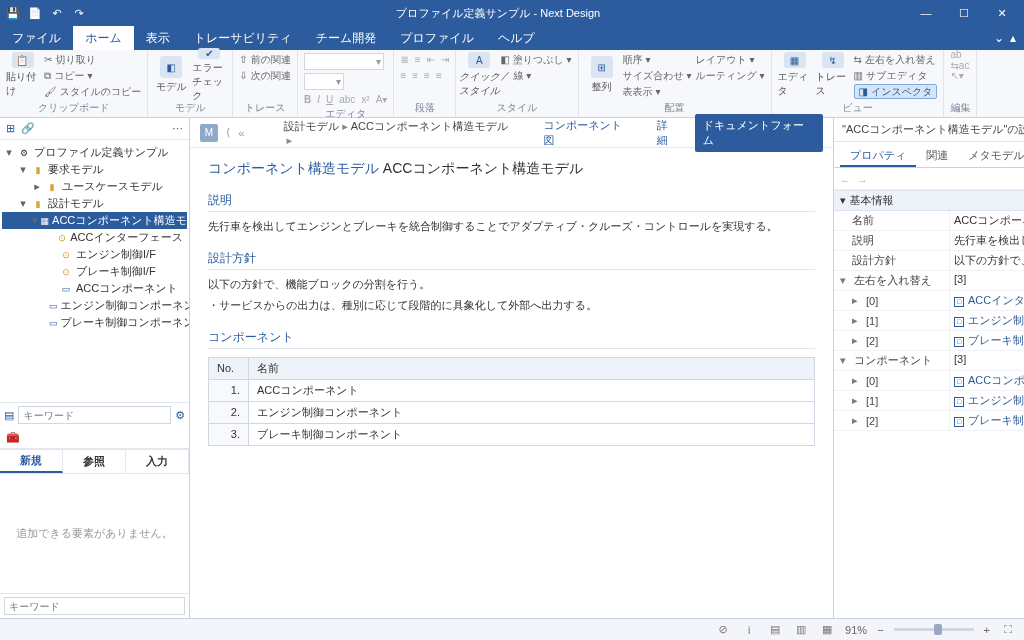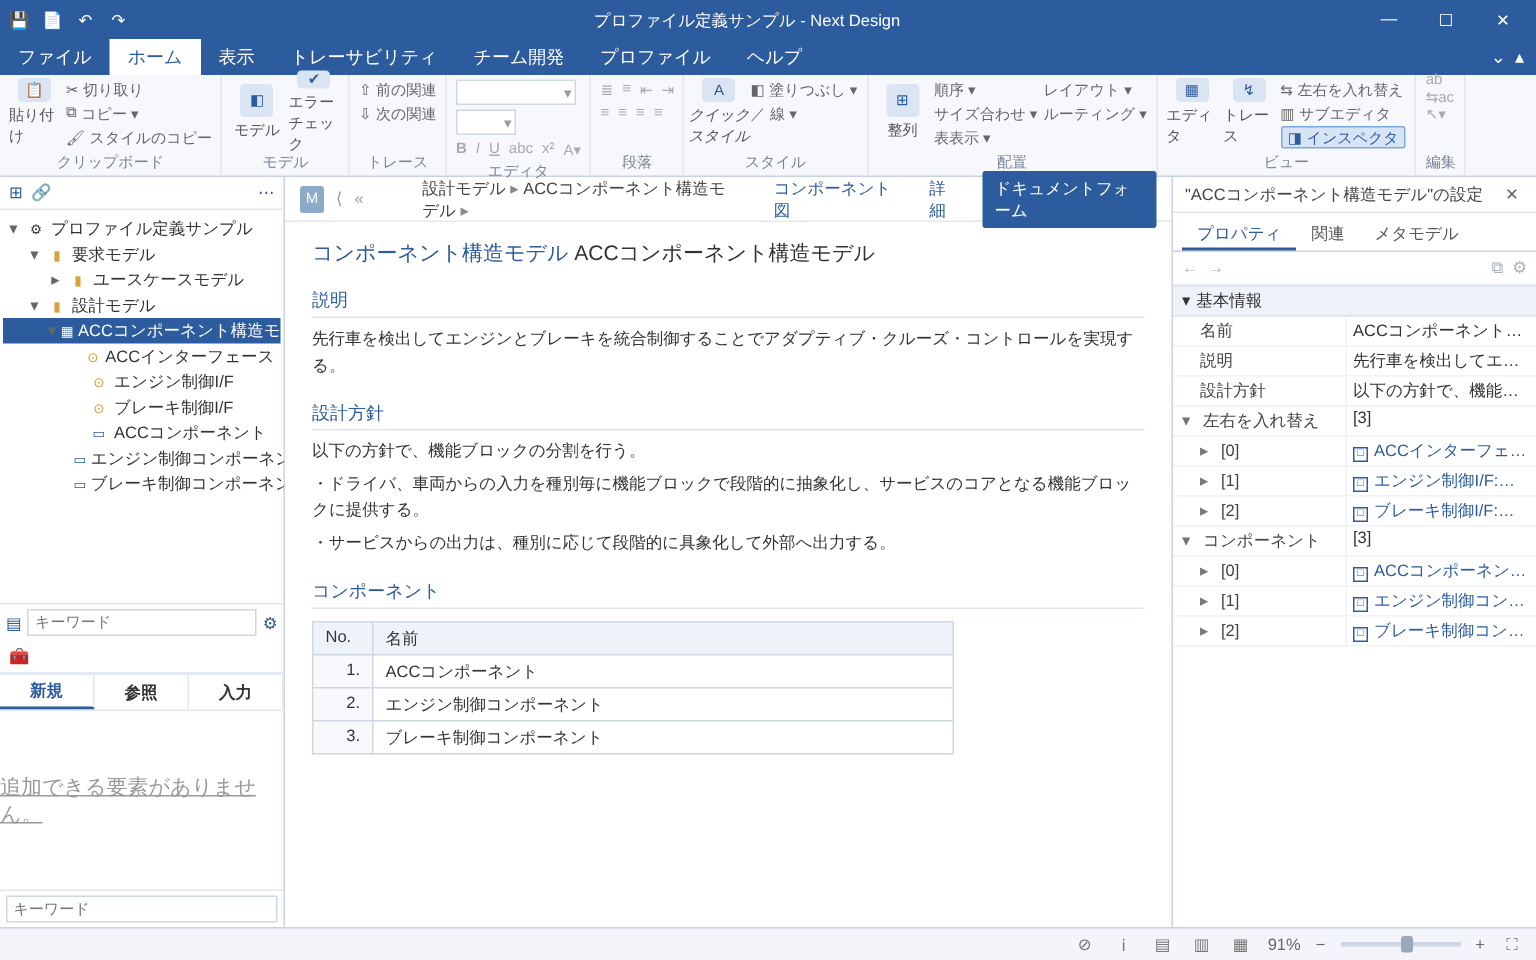--- a/index.html
+++ b/index.html
@@ -46,37 +46,37 @@
 .tnode .twisty { width: 10px; text-align: center; color: #666; }
 .tnode .ticon { width: 14px; height: 12px; display:inline-flex;align-items:center;justify-content:center; font-size:9px;}
 .tnode.selected { background: #2c5c9e; color: #fff; }
 .indent0{padding-left:2px;}.indent1{padding-left:16px;}.indent2{padding-left:30px;}.indent3{padding-left:44px;}
 .ic-folder{color:#d7a23a;}.ic-port{color:#d19a2f;}.ic-comp{color:#2c5c9e;}
 .kwbox{border-top:1px solid #e3e7f0;padding:3px 4px;display:flex;gap:4px;align-items:center;}
 .kwbox input{flex:1;border:1px solid #d0d6e2;height:18px;font-size:10px;padding:0 4px;color:#999;}
 .lefttabs{border-top:1px solid #e3e7f0;display:flex;height:24px;font-weight:bold;}
 .lefttabs span{flex:1;display:flex;align-items:center;justify-content:center;font-size:11px;border-right:1px solid #e3e7f0;cursor:pointer;}
 .lefttabs span.active{border-bottom:2px solid #2c5c9e;color:#2c5c9e;}
-.leftnote{flex:0 0 120px;display:flex;align-items:center;justify-content:center;color:#999;font-size:14px;border-top:1px solid #e3e7f0;text-decoration:underline;}
+.leftnote{flex:0 0 120px;display:flex;align-items:center;justify-content:center;color:#999;font-size:11px;border-top:1px solid #e3e7f0;}
 
 
 .dochdr{height:30px;border-bottom:1px solid #e3e7f0;display:flex;align-items:center;padding:0 10px;gap:8px;}
 .dochdr .badge{width:18px;height:18px;background:#8ea9c9;color:#fff;display:flex;align-items:center;justify-content:center;border-radius:2px;font-size:10px;}
 .dochdr .crumb{font-size:11px;color:#444;margin-left:31px;}
 .dochdr .crumbsep{color:#888;margin:0 3px;}
 .dochdr .spacer{flex:1;}
 .dochdr .viewbtn{font-size:11px;color:#2c5c9e;padding:4px 8px;cursor:pointer;}
 .dochdr .viewbtn.active{background:#2c5c9e;color:#fff;border-radius:2px;}
 .docbody{flex:1;overflow:auto;padding:12px 18px;}
 .docbody h2{font-size:14px;color:#2c5c9e;font-weight:normal;margin-bottom:14px;}
 .docbody h2 .black{color:#333;}
 .docbody h3{font-size:12px;color:#2c5c9e;font-weight:normal;margin:14px 0 6px 0;border-bottom:1px solid #e1e5ee;padding-bottom:2px;}
 .docbody p{font-size:11px;line-height:1.6;color:#333;}
 .docbody .sub{font-size:11px;color:#333;margin-top:4px;}
-.doctable{border-collapse:collapse;width:428px;margin-top:8px;font-size:11px;}
+.doctable{border-collapse:collapse;width:607px;margin-top:8px;font-size:11px;}
 .doctable th,.doctable td{border:1px solid #cfd6e4;padding:3px 8px;text-align:left;}
 .doctable th{background:#eef2f9;font-weight:normal;}
 .doctable td.num{text-align:right;width:40px;background:#f7f9fc;}
 
 
 .righthdr{height:24px;border-bottom:1px solid #e3e7f0;display:flex;align-items:center;padding:0 8px;font-size:11px;color:#444;}
 .righthdr .close{width:16px;text-align:center;cursor:pointer;color:#666;}
 .righttabs{height:26px;border-bottom:1px solid #c9d2e2;display:flex;padding:0 6px;gap:0;}
 .righttabs span{padding:6px 10px 4px;font-size:11px;cursor:pointer;color:#555;}
 .righttabs span.active{border-bottom:2px solid #2c5c9e;color:#2c5c9e;}
@@ -389,21 +389,20 @@
       <span class="viewbtn">コンポーネント図</span>
       <span class="viewbtn">詳細</span>
       <span class="viewbtn active">ドキュメントフォーム</span>
     </div>
     <div class="docbody">
       <h2><span>コンポーネント構造モデル</span> <span class="black">ACCコンポーネント構造モデル</span></h2>
       <h3>説明</h3>
       <p>先行車を検出してエンジンとブレーキを統合制御することでアダプティブ・クルーズ・コントロールを実現する。</p>
       <h3>設計方針</h3>
       <p class="sub">以下の方針で、機能ブロックの分割を行う。</p>
-      <p class="sub">・ドライバ、車両からの入力を種別毎に機能ブロックで段階的に抽象化し、サービスのコアとなる機能ブロックに提供する。</p>
       <p class="sub">・サービスからの出力は、種別に応じて段階的に具象化して外部へ出力する。</p>
       <h3>コンポーネント</h3>
       <table class="doctable">
         <tbody>
             <tr>
               <th style="width:40px">No.</th>
               <th>名前</th>
             </tr>
         <tr>
               <td class="num">1.</td>

